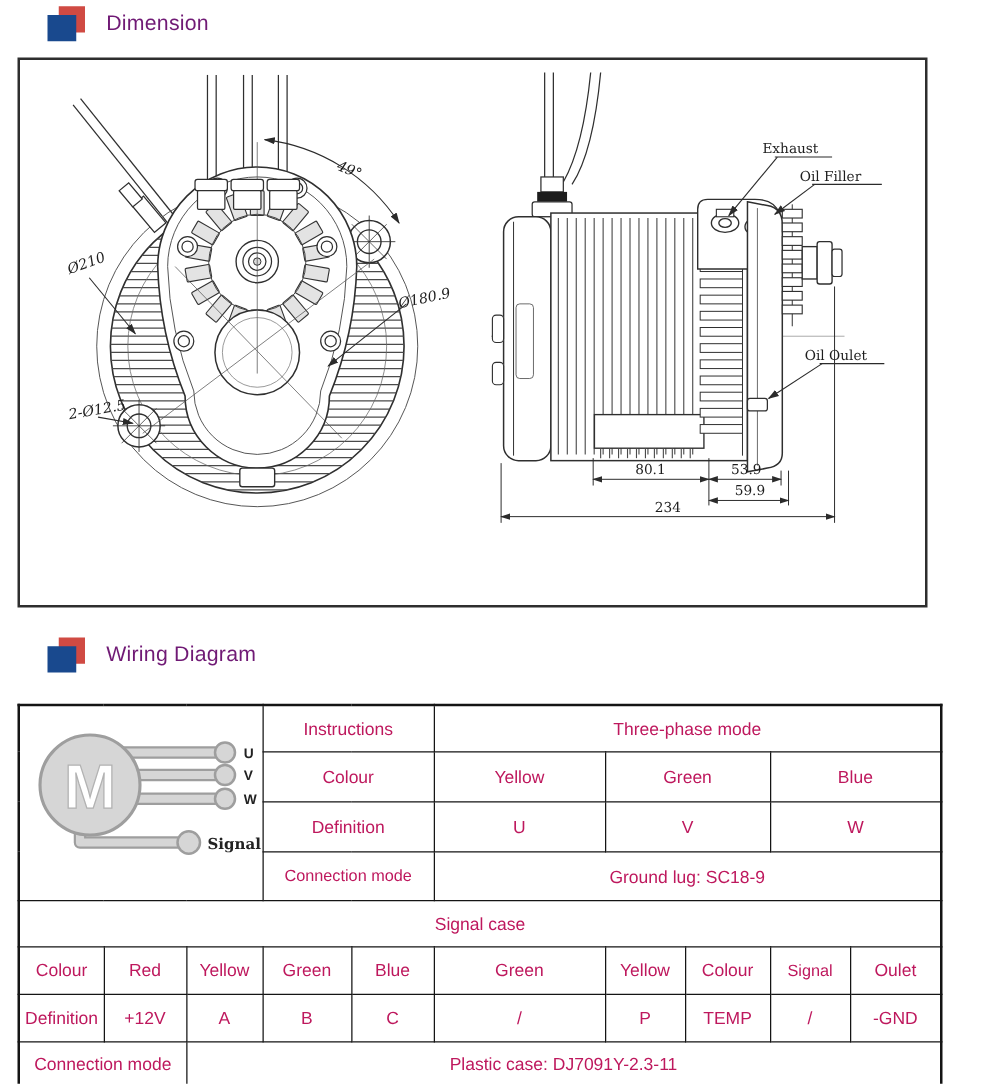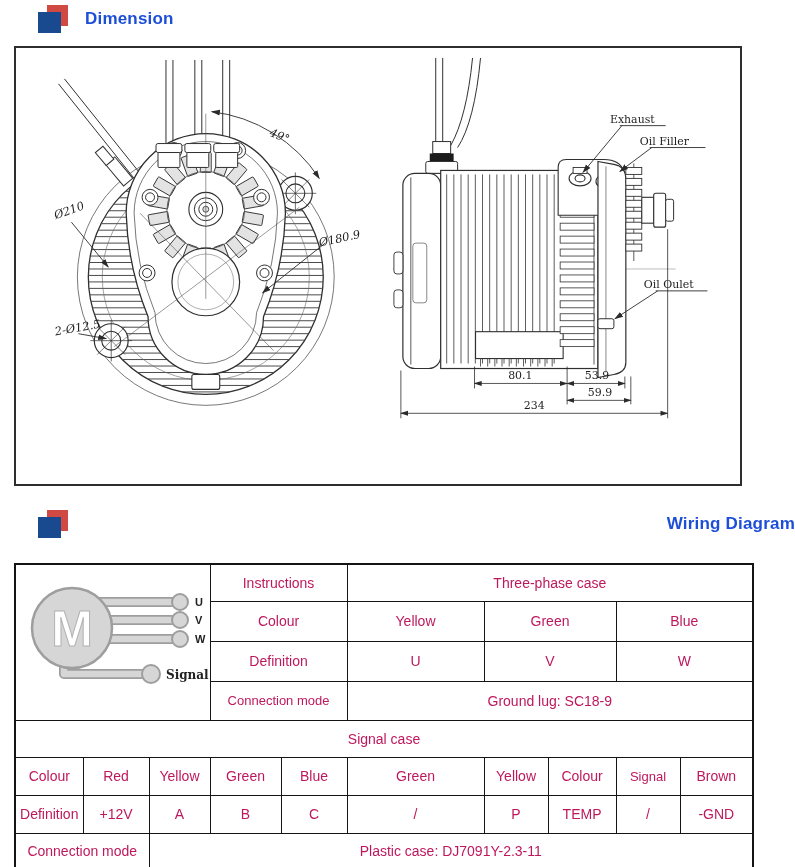--- a/index.html
+++ b/index.html
@@ -1,24 +1,24 @@
 <!DOCTYPE html>
 <html><head>
 <meta charset="utf-8">
 <style>
   html,body{margin:0;padding:0;background:#fff;}
   body{width:795px;height:867px;font-family:"Liberation Sans",sans-serif;overflow:hidden;}
 
   .section-header{display:flex;align-items:center;margin-left:38px;}
   .hdr1{padding-top:5px;}
-  .hdr2{margin-top:24px;justify-content:space-between;}
+  .hdr2{margin-top:24px;}
   .logo{position:relative;width:32px;height:28px;flex:0 0 auto;}
   .logo .sq-red{position:absolute;left:9px;top:0;width:21px;height:21px;background:#d04a43;}
   .logo .sq-blue{position:absolute;left:0;top:7px;width:23px;height:21px;background:#19498e;}
-  .section-title{font-size:17px;font-weight:700;color:#1d4ed8;margin-left:15px;letter-spacing:.2px;}
+  .section-title{font-size:17px;font-weight:400;color:#701a75;margin-left:15px;letter-spacing:.2px;}
 
   .draw-box{margin:13px 0 0 14px;width:724px;height:436px;border:2px solid #2e2e2e;position:relative;background:#fff;}
 
   table.wiring{margin:25px 0 0 14px;border-collapse:collapse;table-layout:fixed;width:738px;background:#fff;}
   table.wiring td{border:1.5px solid #141414;text-align:center;vertical-align:middle;font-size:14px;color:#be185d;padding:0 4px;overflow:hidden;}
   table.wiring{border:2px solid #141414;}
   td.fs-sm{font-size:11.5px;padding:0;}
   td.fs-md{font-size:12.5px;padding:0;}
 
   svg text.cad{font-family:"DejaVu Serif",serif;font-size:11px;fill:#1e1e1e;}
@@ -373,21 +373,21 @@
           </g>
         </g>
         <text x="52" y="64" text-anchor="middle" font-family="Liberation Sans, sans-serif" font-weight="bold" font-size="50" fill="#ffffff" stroke="#b2b2b2" stroke-width="1">M</text>
         <text class="mot-lbl" x="175" y="24">U</text>
         <text class="mot-lbl" x="175" y="42">V</text>
         <text class="mot-lbl" x="175" y="61">W</text>
         <text class="sig-lbl" x="146" y="97">Signal</text>
       </svg>
     </td>
     <td colspan="2">Instructions</td>
-    <td colspan="5">Three-phase case</td>
+    <td colspan="5">Three-phase mode</td>
   </tr>
   <tr style="height:40px">
     <td colspan="2">Colour</td>
     <td>Yellow</td>
     <td colspan="2">Green</td>
     <td colspan="2">Blue</td>
   </tr>
   <tr style="height:40px">
     <td colspan="2">Definition</td>
     <td>U</td>
@@ -404,21 +404,21 @@
   <tr style="height:38px">
     <td>Colour</td>
     <td>Red</td>
     <td>Yellow</td>
     <td>Green</td>
     <td>Blue</td>
     <td>Green</td>
     <td>Yellow</td>
     <td>Colour</td>
     <td style="font-size:13px">Signal</td>
-    <td>Brown</td>
+    <td>Oulet</td>
   </tr>
   <tr style="height:38px">
     <td class="fs-sm">Definition</td>
     <td>+12V</td>
     <td>A</td>
     <td>B</td>
     <td>C</td>
     <td>/</td>
     <td>P</td>
     <td>TEMP</td>

